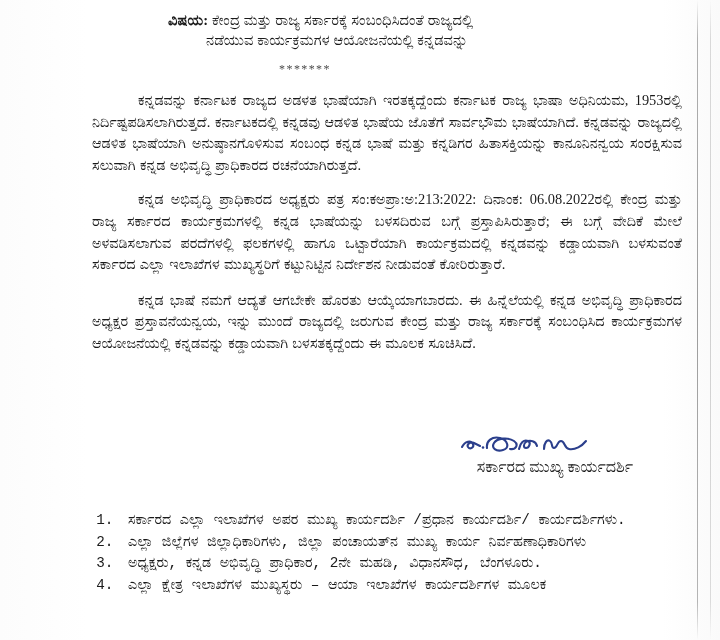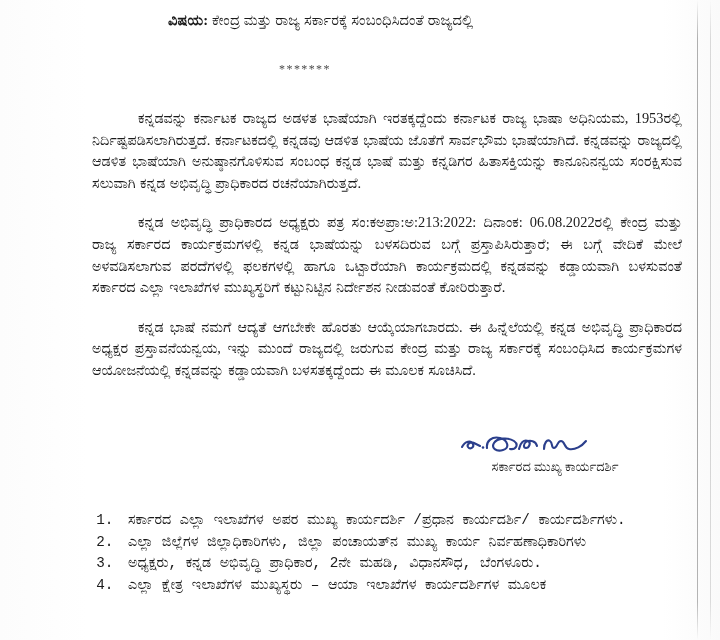--- a/index.html
+++ b/index.html
@@ -86,21 +86,21 @@
     left: 92px;
     top: 90px;
     width: 590px;
   }
   .para {
     font-size: 14.4px;
     line-height: 21.6px;
     text-align: justify;
     text-justify: inter-word;
     text-indent: 46px;
-    margin: 18px 0 13px 0;
+    margin: 0 0 13px 0;
     word-spacing: 0.6px;
   }
   .para.p2 { margin-bottom: 14px; }
 
   .approved {
     font-size: 14.4px;
     line-height: 20px;
     text-indent: 0;
     margin: 0;
   }
@@ -123,21 +123,21 @@
     left: 28px;
     top: -2px;
   }
   .sign-name {
     font-size: 14.2px;
     font-weight: bold;
     line-height: 18px;
     letter-spacing: 0.2px;
   }
   .sign-desig {
-    font-size: 13px;
+    font-size: 16px;
     line-height: 19px;
     margin-top: 1px;
   }
 
   
   .dist {
     position: absolute;
     left: 88px;
     top: 510px;
     width: 600px;
@@ -170,20 +170,21 @@
 <div class="page">
 
   <div class="scan-seam"></div>
   <div class="scan-seam b"></div>
 
   <div class="subject">
     <div class="subject-line1">
       <span class="subject-label">ವಿಷಯ:</span>
       <span>ಕೇಂದ್ರ ಮತ್ತು ರಾಜ್ಯ ಸರ್ಕಾರಕ್ಕೆ ಸಂಬಂಧಿಸಿದಂತೆ ರಾಜ್ಯದಲ್ಲಿ</span>
     </div>
+    <div class="subject-line2">ನಡೆಯುವ ಕಾರ್ಯಕ್ರಮಗಳ ಆಯೋಜನೆಯಲ್ಲಿ ಕನ್ನಡವನ್ನು</div>
   </div>
 
   <div class="stars">*******</div>
 
   <div class="body-area">
     <p class="para p1">ಕನ್ನಡವನ್ನು ಕರ್ನಾಟಕ ರಾಜ್ಯದ ಅಡಳತ ಭಾಷೆಯಾಗಿ ಇರತಕ್ಕದ್ದೆಂದು ಕರ್ನಾಟಕ ರಾಜ್ಯ ಭಾಷಾ ಅಧಿನಿಯಮ, 1953ರಲ್ಲಿ ನಿರ್ದಿಷ್ಟಪಡಿಸಲಾಗಿರುತ್ತದೆ. ಕರ್ನಾಟಕದಲ್ಲಿ ಕನ್ನಡವು ಆಡಳಿತ ಭಾಷೆಯ ಜೊತೆಗೆ ಸಾರ್ವಭೌಮ ಭಾಷೆಯಾಗಿದೆ. ಕನ್ನಡವನ್ನು ರಾಜ್ಯದಲ್ಲಿ ಆಡಳಿತ ಭಾಷೆಯಾಗಿ ಅನುಷ್ಠಾನಗೊಳಿಸುವ ಸಂಬಂಧ ಕನ್ನಡ ಭಾಷೆ ಮತ್ತು ಕನ್ನಡಿಗರ ಹಿತಾಸಕ್ತಿಯನ್ನು ಕಾನೂನಿನನ್ವಯ ಸಂರಕ್ಷಿಸುವ ಸಲುವಾಗಿ ಕನ್ನಡ ಅಭಿವೃದ್ಧಿ ಪ್ರಾಧಿಕಾರದ ರಚನೆಯಾಗಿರುತ್ತದೆ.</p>
     <p class="para p2">ಕನ್ನಡ ಅಭಿವೃದ್ಧಿ ಪ್ರಾಧಿಕಾರದ ಅಧ್ಯಕ್ಷರು ಪತ್ರ ಸಂ:ಕಅಪ್ರಾ:ಅ:213:2022: ದಿನಾಂಕ: 06.08.2022ರಲ್ಲಿ ಕೇಂದ್ರ ಮತ್ತು ರಾಜ್ಯ ಸರ್ಕಾರದ ಕಾರ್ಯಕ್ರಮಗಳಲ್ಲಿ ಕನ್ನಡ ಭಾಷೆಯನ್ನು ಬಳಸದಿರುವ ಬಗ್ಗೆ ಪ್ರಸ್ತಾಪಿಸಿರುತ್ತಾರೆ; ಈ ಬಗ್ಗೆ ವೇದಿಕೆ ಮೇಲೆ ಅಳವಡಿಸಲಾಗುವ ಪರದೆಗಳಲ್ಲಿ ಫಲಕಗಳಲ್ಲಿ ಹಾಗೂ ಒಟ್ಟಾರೆಯಾಗಿ ಕಾರ್ಯಕ್ರಮದಲ್ಲಿ ಕನ್ನಡವನ್ನು ಕಡ್ಡಾಯವಾಗಿ ಬಳಸುವಂತೆ ಸರ್ಕಾರದ ಎಲ್ಲಾ ಇಲಾಖೆಗಳ ಮುಖ್ಯಸ್ಥರಿಗೆ ಕಟ್ಟುನಿಟ್ಟಿನ ನಿರ್ದೇಶನ ನೀಡುವಂತೆ ಕೋರಿರುತ್ತಾರೆ.</p>
     <p class="para p3">ಕನ್ನಡ ಭಾಷೆ ನಮಗೆ ಆದ್ಯತೆ ಆಗಬೇಕೇ ಹೊರತು ಆಯ್ಕೆಯಾಗಬಾರದು. ಈ ಹಿನ್ನೆಲೆಯಲ್ಲಿ ಕನ್ನಡ ಅಭಿವೃದ್ಧಿ ಪ್ರಾಧಿಕಾರದ ಅಧ್ಯಕ್ಷರ ಪ್ರಸ್ತಾವನೆಯನ್ವಯ, ಇನ್ನು ಮುಂದೆ ರಾಜ್ಯದಲ್ಲಿ ಜರುಗುವ ಕೇಂದ್ರ ಮತ್ತು ರಾಜ್ಯ ಸರ್ಕಾರಕ್ಕೆ ಸಂಬಂಧಿಸಿದ ಕಾರ್ಯಕ್ರಮಗಳ ಆಯೋಜನೆಯಲ್ಲಿ ಕನ್ನಡವನ್ನು ಕಡ್ಡಾಯವಾಗಿ ಬಳಸತಕ್ಕದ್ದೆಂದು ಈ ಮೂಲಕ ಸೂಚಿಸಿದೆ.</p>
   </div>
 

